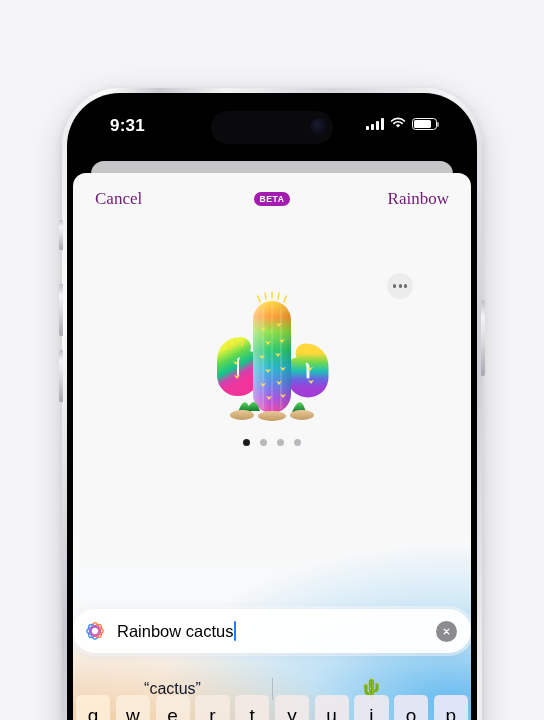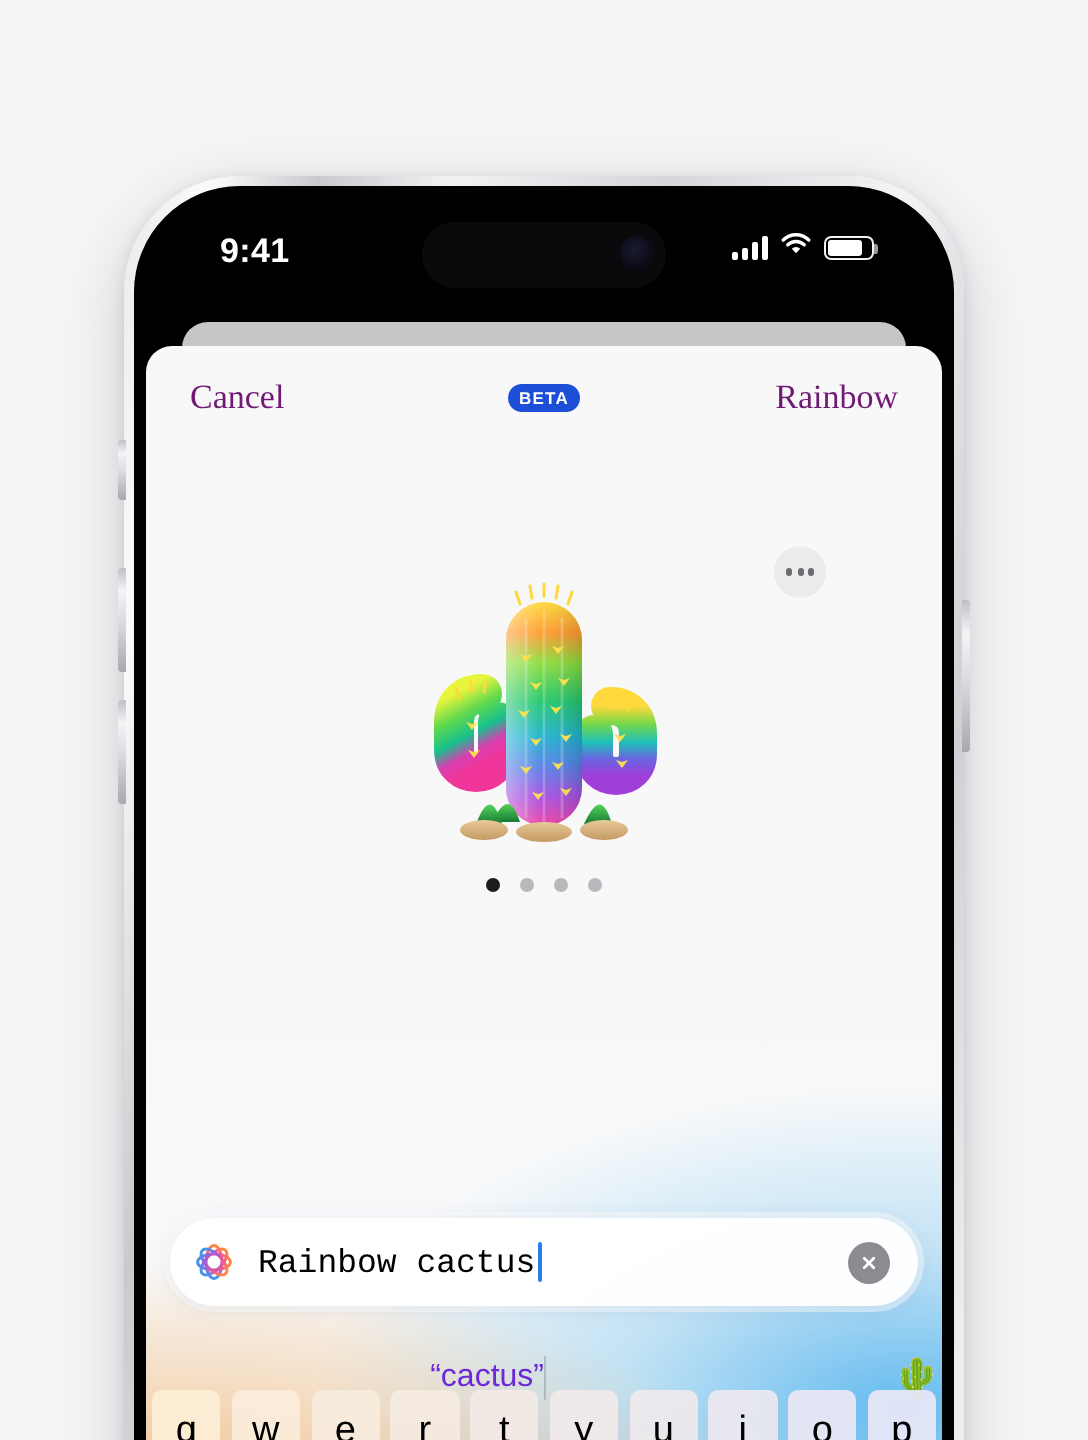--- a/index.html
+++ b/index.html
@@ -130,21 +130,21 @@
     white-space: nowrap;
   }
   #nav-title-wrap {
     position: absolute; left: 0; right: 0; top: 0; height: 52px;
     display: flex; align-items: center; justify-content: center; gap: 7px;
     pointer-events: none;
   }
   #nav-title { font-size: 17px; font-weight: 700; color: #000; letter-spacing: -.2px; }
   #beta-badge {
     font-size: 8.5px; font-weight: 700; color: #fff;
-    background: #1d4ed8;
+    background: #a21caf;
     padding: 2px 6px 2.5px;
     border-radius: 7px;
     letter-spacing: .6px;
   }
   #nav-insert { margin-left: auto; }
 
   
   #content {
     position: relative; flex: 1 1 auto;
     background: #f8f8f8;
@@ -188,23 +188,22 @@
     background:
       radial-gradient(150% 108% at 2% 100%, rgba(238,170,92,.95) 0%, rgba(238,178,110,.55) 22%, rgba(255,255,255,0) 52%),
       radial-gradient(120% 100% at 95% 72%, rgba(74,176,238,.85) 0%, rgba(120,196,240,.42) 30%, rgba(255,255,255,0) 62%),
       radial-gradient(125% 90% at 62% 120%, rgba(142,164,226,.55) 0%, rgba(255,255,255,0) 58%),
       linear-gradient(180deg, rgba(248,248,248,1) 0%, rgba(248,250,252,.55) 26%, rgba(248,250,252,0) 52%);
   }
 
   
   #inputwrap {
     position: absolute; left: 0; right: 0; bottom: 124px;
-    z-index: 30; padding: 0 12px;
+    z-index: 30; padding: 0 0;
     box-sizing: border-box;
-    font-family: Liberation Mono, monospace;
   }
   #inputfield {
     height: 44px;
     background: rgba(255,255,255,.96);
     border-radius: 22px;
     display: flex; align-items: center;
     padding: 0 8px 0 9px;
     box-shadow: 0 1px 10px rgba(60,90,140,.13), 0 0 0 3px rgba(255,255,255,.5);
   }
   #ai-icon { width: 26px; height: 26px; flex: none; }
@@ -226,22 +225,22 @@
   }
   #clear-btn svg { display: block; }
 
   
   #predbar {
     position: absolute; left: 0; right: 0; bottom: 82px;
     height: 40px; z-index: 30;
     display: flex; align-items: center;
   }
   .pred {
-    flex: 1 1 0; text-align: right;
-    font-size: 16px; color: #6d28d9;
+    flex: 1 1 0; text-align: center;
+    font-size: 16px; color: #0f172a;
     position: relative; cursor: pointer;
     white-space: nowrap;
     margin-top: 28px;
   }
   .pred + .pred::before {
     content:""; position: absolute; left: 0; top: 50%;
     transform: translateY(-50%);
     width: 1px; height: 22px; background: rgba(60,60,67,.22);
   }
   .pred.emoji { font-size: 20px; }
@@ -273,21 +272,21 @@
     <div class="sidebtn left" id="btn-action"></div>
     <div class="sidebtn left" id="btn-volup"></div>
     <div class="sidebtn left" id="btn-voldn"></div>
     <div class="sidebtn right" id="btn-power"></div>
 
     <div id="bezel"></div>
 
     <div id="screen">
 
       <div id="statusbar">
-        <div id="clock">9:41</div>
+        <div id="clock">9:31</div>
         <div id="island"></div>
         <div id="island-cam"></div>
         <div id="sb-right">
           <div class="bars">
             <i></i>
               <i></i>
               <i></i>
               <i></i>
           </div>
           <span>

